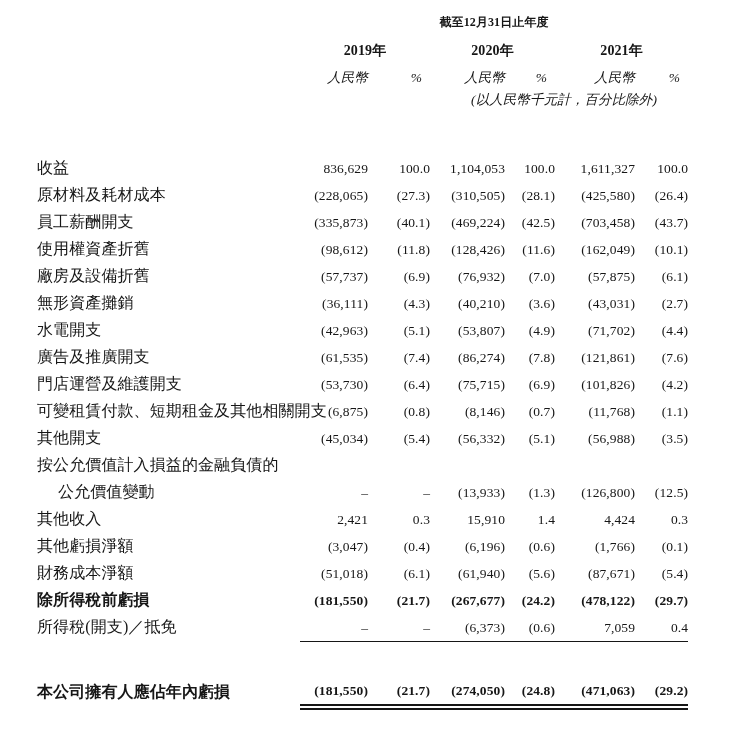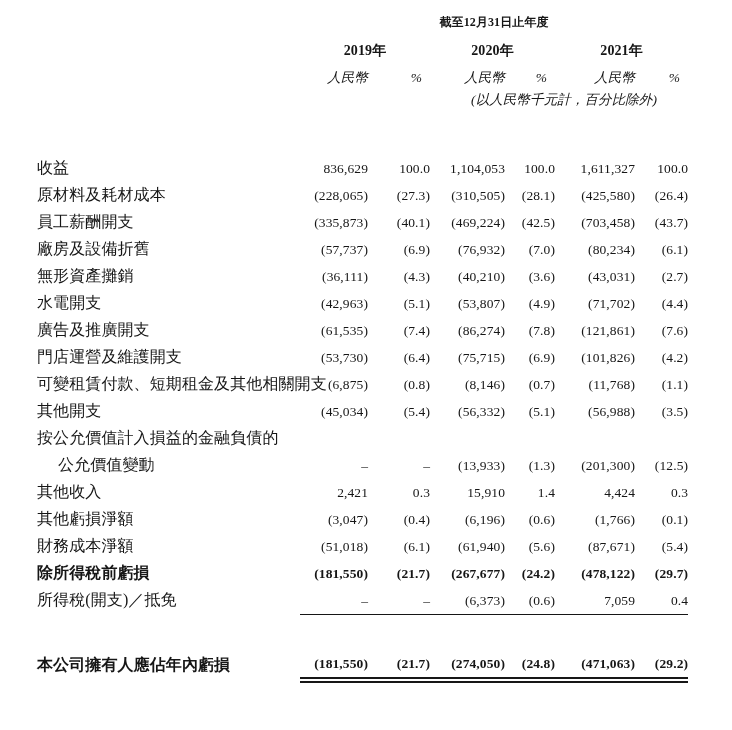--- a/index.html
+++ b/index.html
@@ -152,26 +152,35 @@
     <tr>
       <td class="lbl">員工薪酬開支</td>
       <td class="v">(335,873)</td>
       <td class="v">(40.1)</td>
       <td class="v">(469,224)</td>
       <td class="v">(42.5)</td>
       <td class="v">(703,458)</td>
       <td class="v">(43.7)</td>
     </tr>
     <tr>
+      <td class="lbl">使用權資產折舊</td>
+      <td class="v">(98,612)</td>
+      <td class="v">(11.8)</td>
+      <td class="v">(128,426)</td>
+      <td class="v">(11.6)</td>
+      <td class="v">(162,049)</td>
+      <td class="v">(10.1)</td>
+    </tr>
+    <tr>
       <td class="lbl">廠房及設備折舊</td>
       <td class="v">(57,737)</td>
       <td class="v">(6.9)</td>
       <td class="v">(76,932)</td>
       <td class="v">(7.0)</td>
-      <td class="v">(80,234)</td>
+      <td class="v">(57,875)</td>
       <td class="v">(6.1)</td>
     </tr>
     <tr>
       <td class="lbl">無形資產攤銷</td>
       <td class="v">(36,111)</td>
       <td class="v">(4.3)</td>
       <td class="v">(40,210)</td>
       <td class="v">(3.6)</td>
       <td class="v">(43,031)</td>
       <td class="v">(2.7)</td>
@@ -229,21 +238,21 @@
       <td class="v"></td>
       <td class="v"></td>
       <td class="v"></td>
     </tr>
     <tr>
       <td class="lbl indent">公允價值變動</td>
       <td class="v">–</td>
       <td class="v">–</td>
       <td class="v">(13,933)</td>
       <td class="v">(1.3)</td>
-      <td class="v">(201,300)</td>
+      <td class="v">(126,800)</td>
       <td class="v">(12.5)</td>
     </tr>
     <tr>
       <td class="lbl">其他收入</td>
       <td class="v">2,421</td>
       <td class="v">0.3</td>
       <td class="v">15,910</td>
       <td class="v">1.4</td>
       <td class="v">4,424</td>
       <td class="v">0.3</td>

